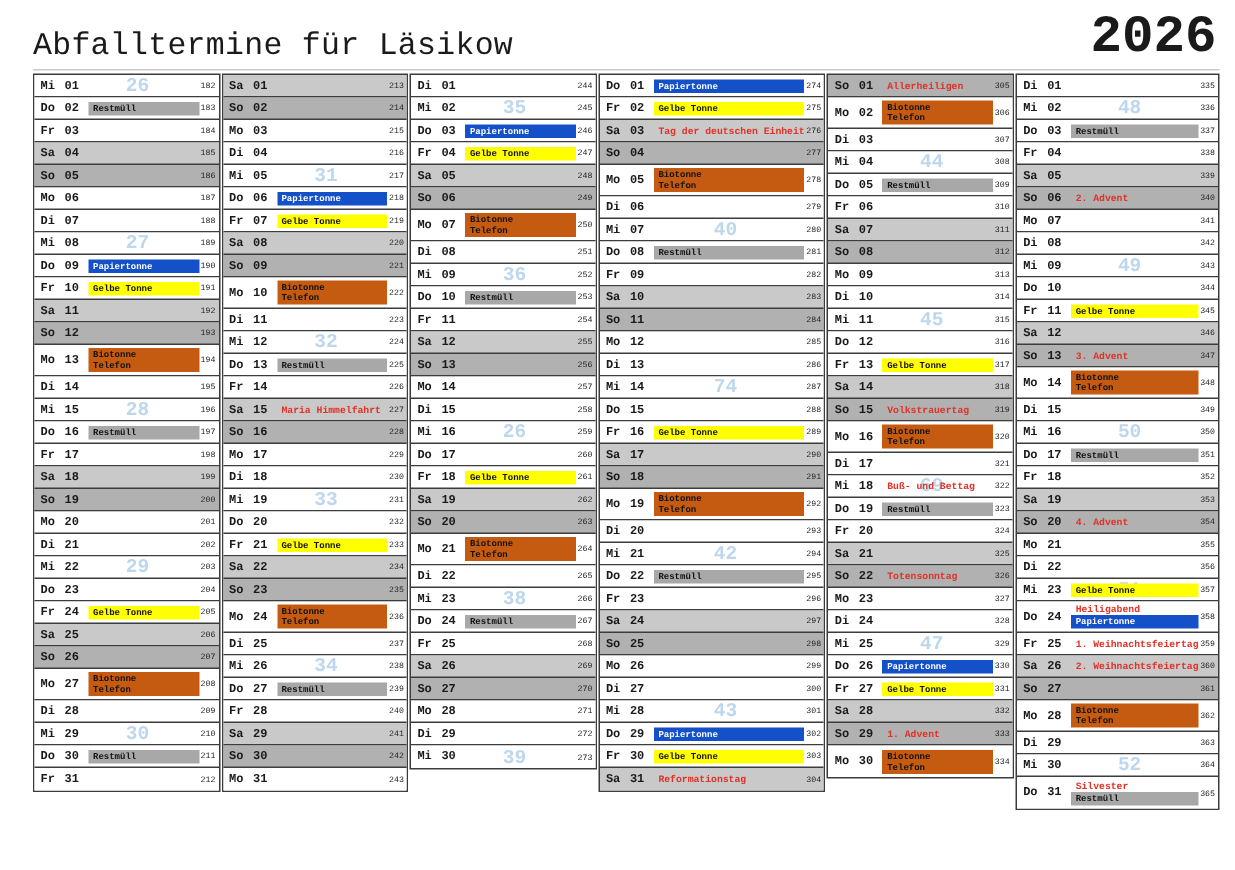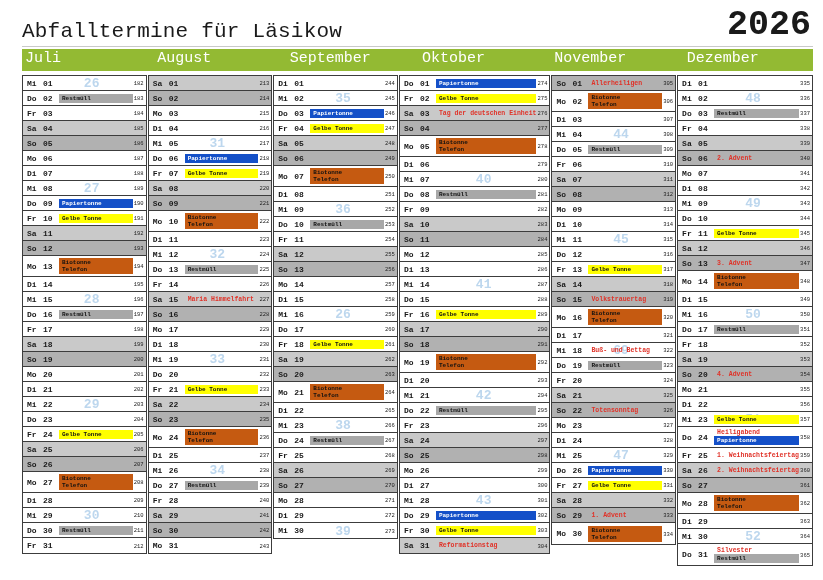--- a/index.html
+++ b/index.html
@@ -54,28 +54,20 @@
 </style>
 </head>
 <body>
 
 <div class="page" style="--green: #93ba33; --sat: #c9c9c9; --sun: #b1b1b1; --red: #e03228; --weekblue: #bdd7ee;">
   <div class="header">
     <div class="title">Abfalltermine für Läsikow</div>
     <div class="year">2026</div>
   </div>
   <div class="header-divider"></div>
-  <div class="month-bar">
-      <div class="month-name">Juli</div>
-      <div class="month-name">August</div>
-      <div class="month-name">September</div>
-      <div class="month-name">Oktober</div>
-      <div class="month-name">November</div>
-      <div class="month-name">Dezember</div>
-    </div>
   <div class="grid">
       <div class="month-col">
         <div class="day-row">
           <span class="wd">Mi</span>
           <span class="dnum">01</span>
           <span class="week-num">26</span>
           <div class="mid"></div>
           <span class="doy">182</span>
         </div>
         <div class="day-row">
@@ -795,21 +787,21 @@
         </div>
         <div class="day-row">
           <span class="wd">Di</span>
           <span class="dnum">13</span>
           <div class="mid"></div>
           <span class="doy">286</span>
         </div>
         <div class="day-row">
           <span class="wd">Mi</span>
           <span class="dnum">14</span>
-          <span class="week-num">41</span>
+          <span class="week-num">74</span>
           <div class="mid"></div>
           <span class="doy">287</span>
         </div>
         <div class="day-row">
           <span class="wd">Do</span>
           <span class="dnum">15</span>
           <div class="mid"></div>
           <span class="doy">288</span>
         </div>
         <div class="day-row">

